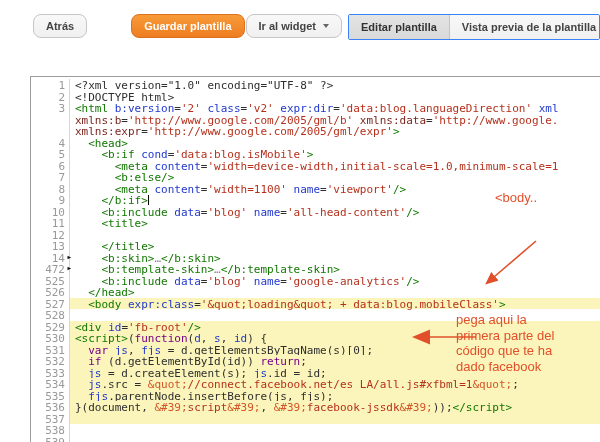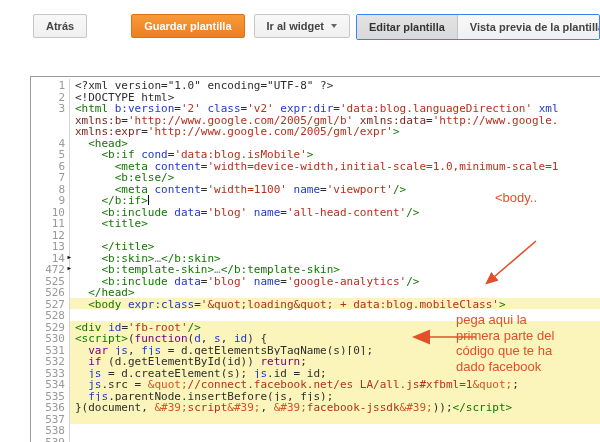--- a/index.html
+++ b/index.html
@@ -2,24 +2,24 @@
 <html><head>
 <meta charset="utf-8">
 <style>
   html,body{margin:0;padding:0;background:#fff;}
   .screen{position:relative;width:600px;height:442px;overflow:hidden;background:#fff;
           font-family:"Liberation Sans",sans-serif;}
 
   
   .toolbar{position:absolute;top:14px;left:0;right:0;display:flex;align-items:flex-start;}
   .btn{height:24px;padding:0 12px;font:bold 11px "Liberation Sans",sans-serif;color:#444;
-       background:linear-gradient(#f8f8f8,#f0f0f0);border:1px solid #c6c6c6;border-radius:2px;
+       background:linear-gradient(#f8f8f8,#f0f0f0);border:1px solid #c6c6c6;border-radius:8px;
        cursor:pointer;white-space:nowrap;display:inline-flex;align-items:center;}
   .btn-back{margin-left:33px;}
-  .grp{display:flex;margin-left:44px;gap:9px;}
+  .grp{display:flex;margin-left:44px;gap:1px;}
   .btn-primary{background:linear-gradient(#f79b38,#ee7d22);border:1px solid #dd6f1d;color:#fff;}
   .seg{display:flex;margin-left:6px;border:1px solid #3b82f6;border-radius:2px;overflow:hidden;}
   .seg .btn{border:none;border-radius:0;}
   .btn-active{background:linear-gradient(#e4e4e4,#d9d9d9);color:#333;}
   .seg .btn + .btn{border-left:1px solid #c4c4c4;}
   .caret{display:inline-block;width:0;height:0;margin-left:7px;
          border-left:3px solid transparent;border-right:3px solid transparent;border-top:4px solid #666;}
 
   
   .editor{position:absolute;left:30px;top:76px;right:-6px;bottom:-10px;background:#fff;

